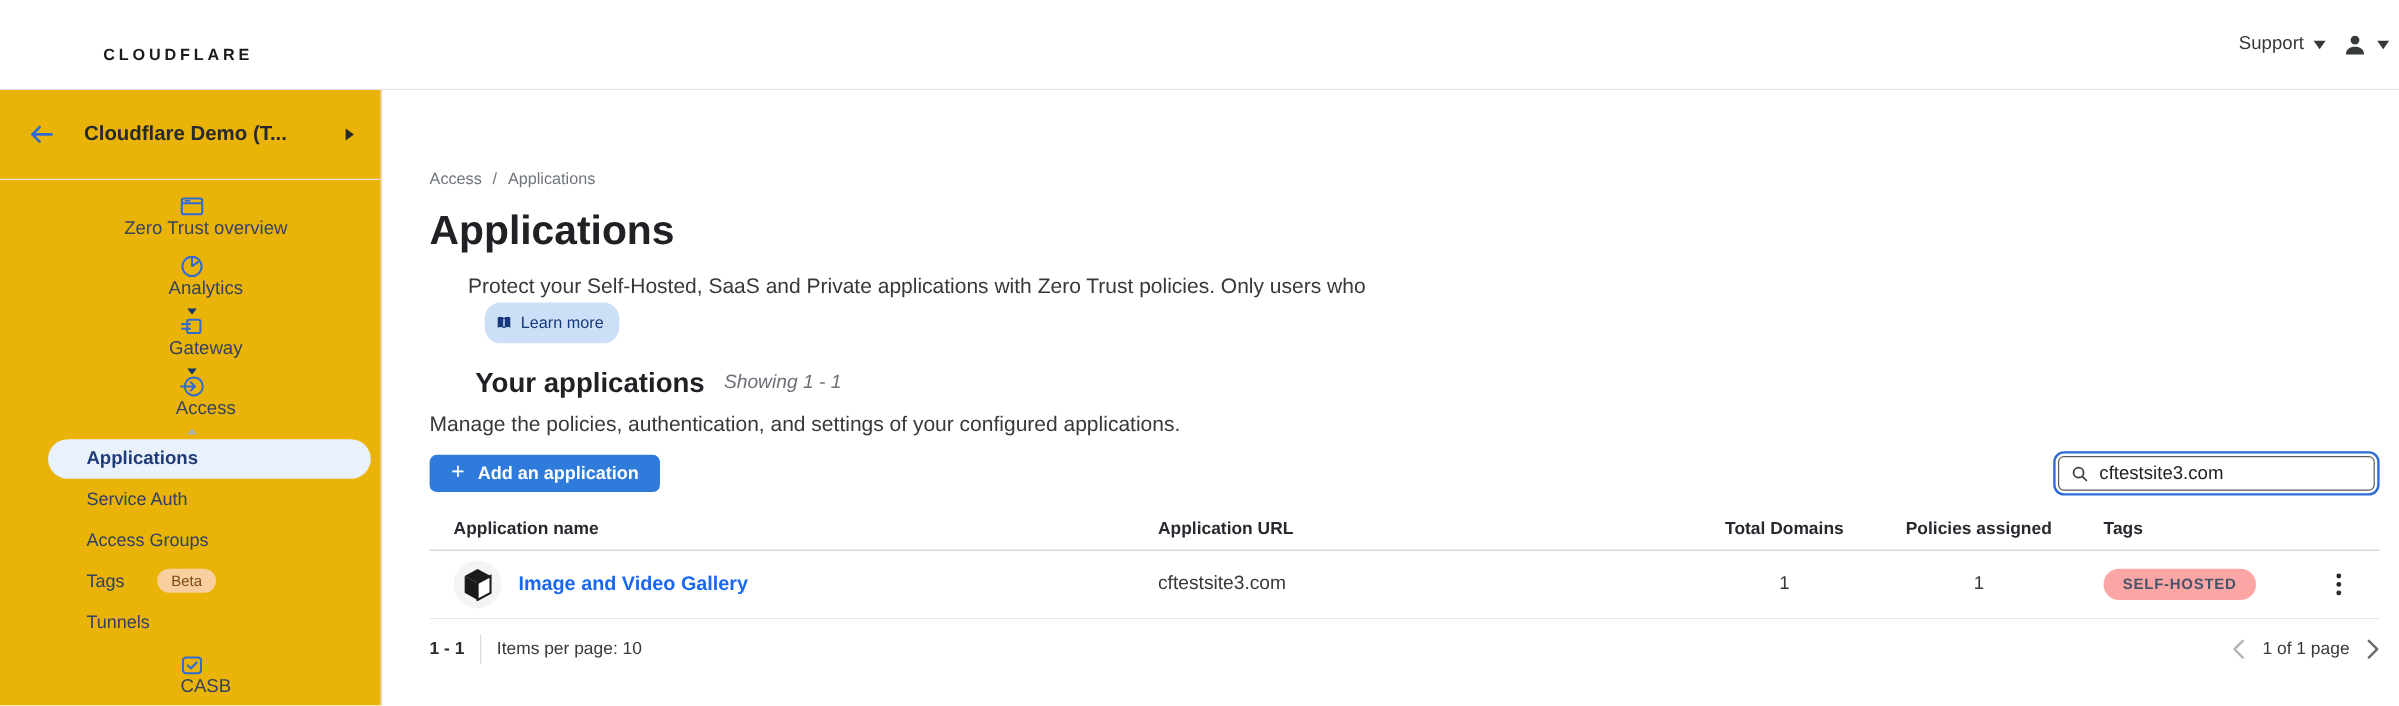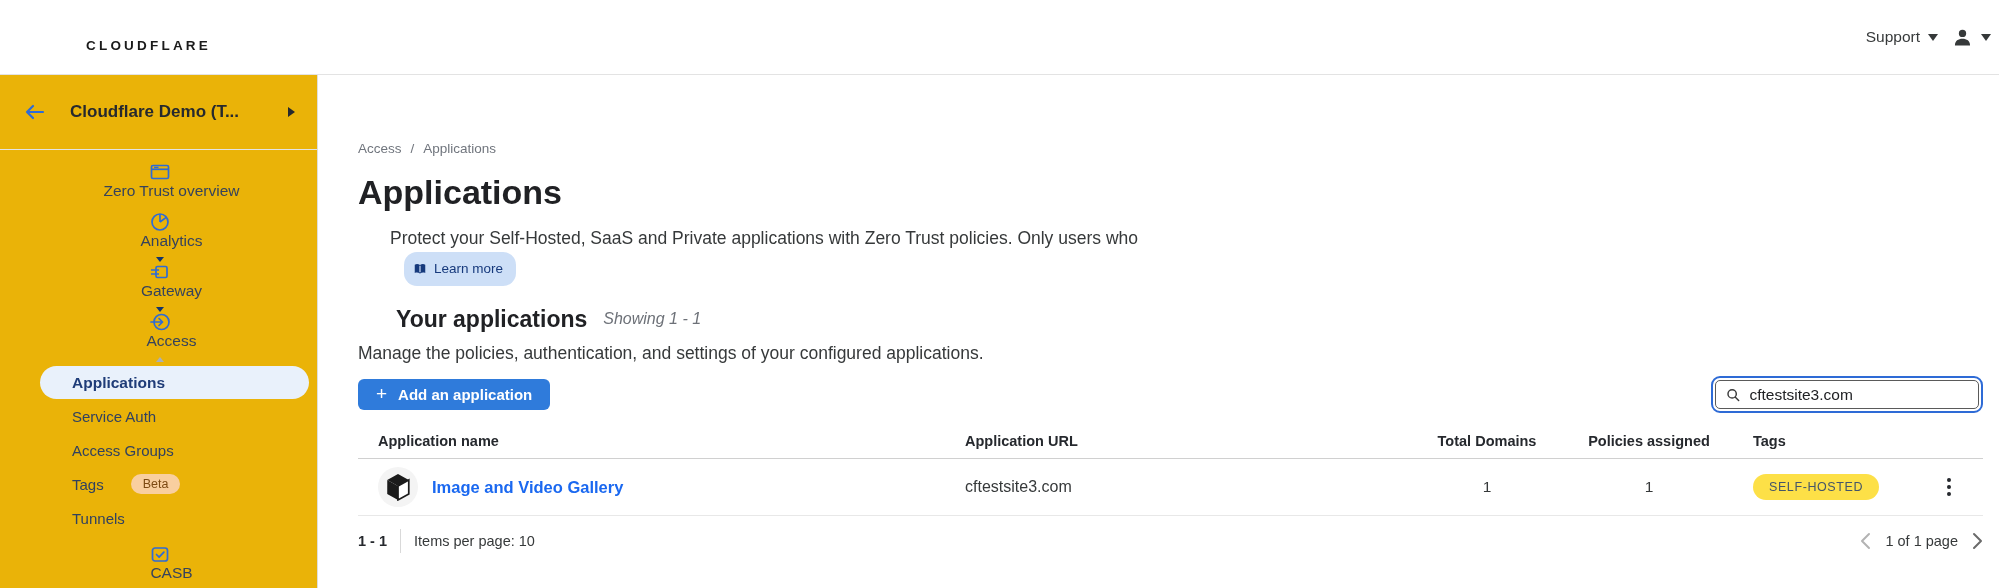--- a/index.html
+++ b/index.html
@@ -62,21 +62,21 @@
   .thead { height:44px; border-bottom:1px solid #d0d0d0; font-size:14.5px; font-weight:700; color:#26292e; align-items:end; padding-bottom:0; }
   .thead > div { padding-bottom:9px; }
   .th-name { padding-left:20px; }
   .th-center { text-align:center; }
   .trow { height:57px; border-bottom:1px solid #e8e8e8; font-size:15.5px; color:#36393a; }
   .name-cell { display:flex; align-items:center; padding-left:20px; }
   .icon-circle { width:40px; height:40px; border-radius:50%; background:#f4f4f4; display:flex; align-items:center; justify-content:center; }
   .app-link { margin-left:14px; font-size:16.5px; font-weight:700; color:#1a68f0; cursor:pointer; }
   .url-cell { font-size:16px; }
   .val-center { text-align:center; }
-  .type-badge { display:inline-block; background:#fde047; color:#44556a; font-size:12.5px; font-weight:400;
+  .type-badge { display:inline-block; background:#fca5a5; color:#44556a; font-size:12.5px; font-weight:700;
                 letter-spacing:0.6px; padding:6px 16px; border-radius:15px; }
   .kebab-cell { justify-self:end; padding-right:28px; cursor:pointer; }
   .kebab { display:flex; flex-direction:column; gap:3.5px; padding:4px; }
   .kebab i { width:3.8px; height:3.8px; border-radius:50%; background:#26292e; }
 
   .table-footer { margin-top:0; padding-top:13px; display:flex; align-items:center; justify-content:space-between; }
   .tf-left { display:flex; align-items:center; }
   .tf-range { font-size:14.5px; font-weight:700; color:#26292e; }
   .tf-divider { width:1px; height:24px; background:#d9d9d9; margin:0 13px; }
   .tf-perpage { font-size:14.5px; color:#36393a; cursor:pointer; }

